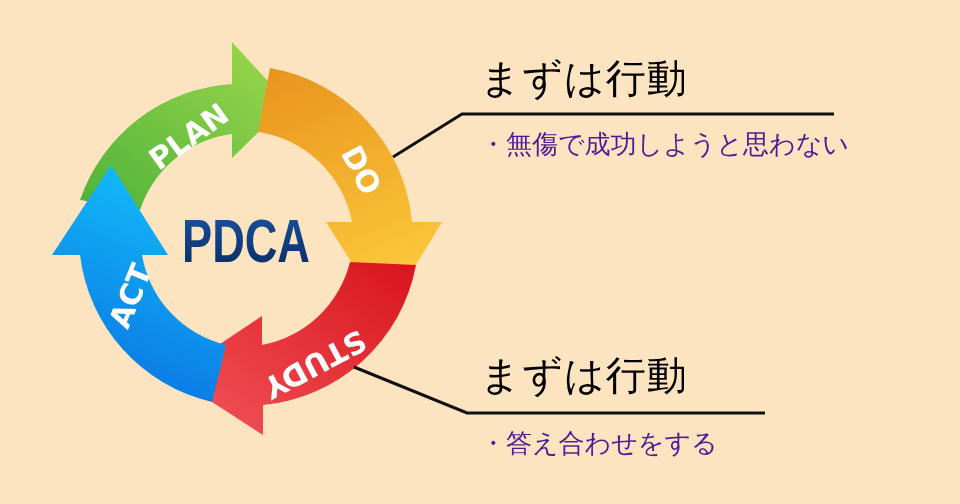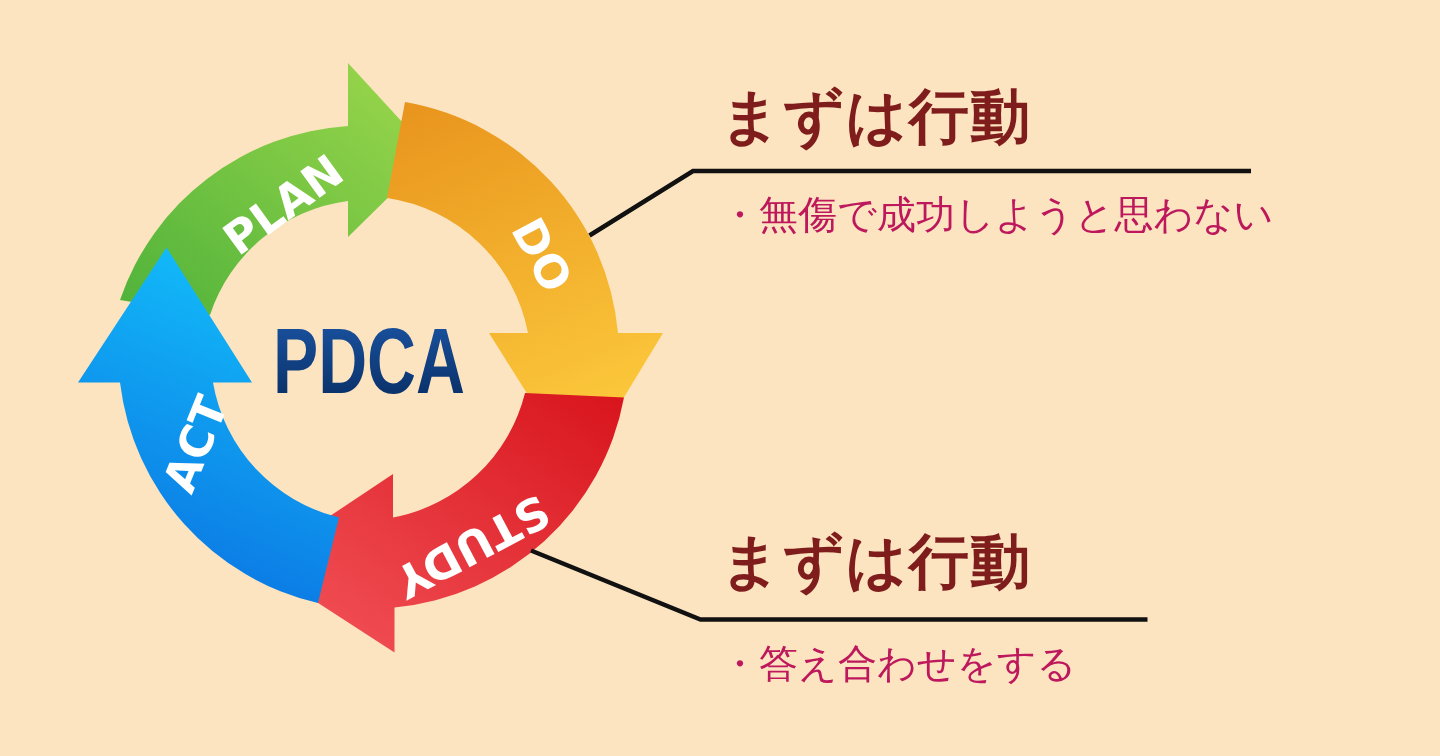--- a/index.html
+++ b/index.html
@@ -1,22 +1,22 @@
 <!DOCTYPE html>
 <html><head>
 <meta charset="utf-8">
 <style>
   html, body { margin:0; padding:0; }
   body { width:960px; height:504px; background:#fde4c0; position:relative; overflow:hidden;
          font-family:"DejaVu Sans", sans-serif; }
   #diagram { position:absolute; left:0; top:0; width:960px; height:504px; }
   .seg-label { font-family:"DejaVu Sans", sans-serif; font-weight:bold; fill:#ffffff; font-size:30px; }
   .center-title { font-family:"Liberation Sans", sans-serif; font-weight:bold; font-size:62px; fill:url(#gNavy); }
-  .heading { position:absolute; font-size:40px; color:#7f1d1d; line-height:1; letter-spacing:1px;font-weight:bold; }
-  .bullet { position:absolute; font-size:26px; color:#be185d; line-height:1; }
+  .heading { position:absolute; font-size:40px; color:#000000; line-height:1; letter-spacing:1px; }
+  .bullet { position:absolute; font-size:26px; color:#4c1d95; line-height:1; }
 </style>
 </head>
 <body>
 
 <svg id="diagram" viewBox="0 0 960 504">
   <defs>
     <linearGradient id="gGreen" x1="0" y1="1" x2="1" y2="0">
       <stop offset="0" stop-color="#4fb23a"></stop>
         <stop offset="1" stop-color="#9ed84c"></stop>
     </linearGradient>

